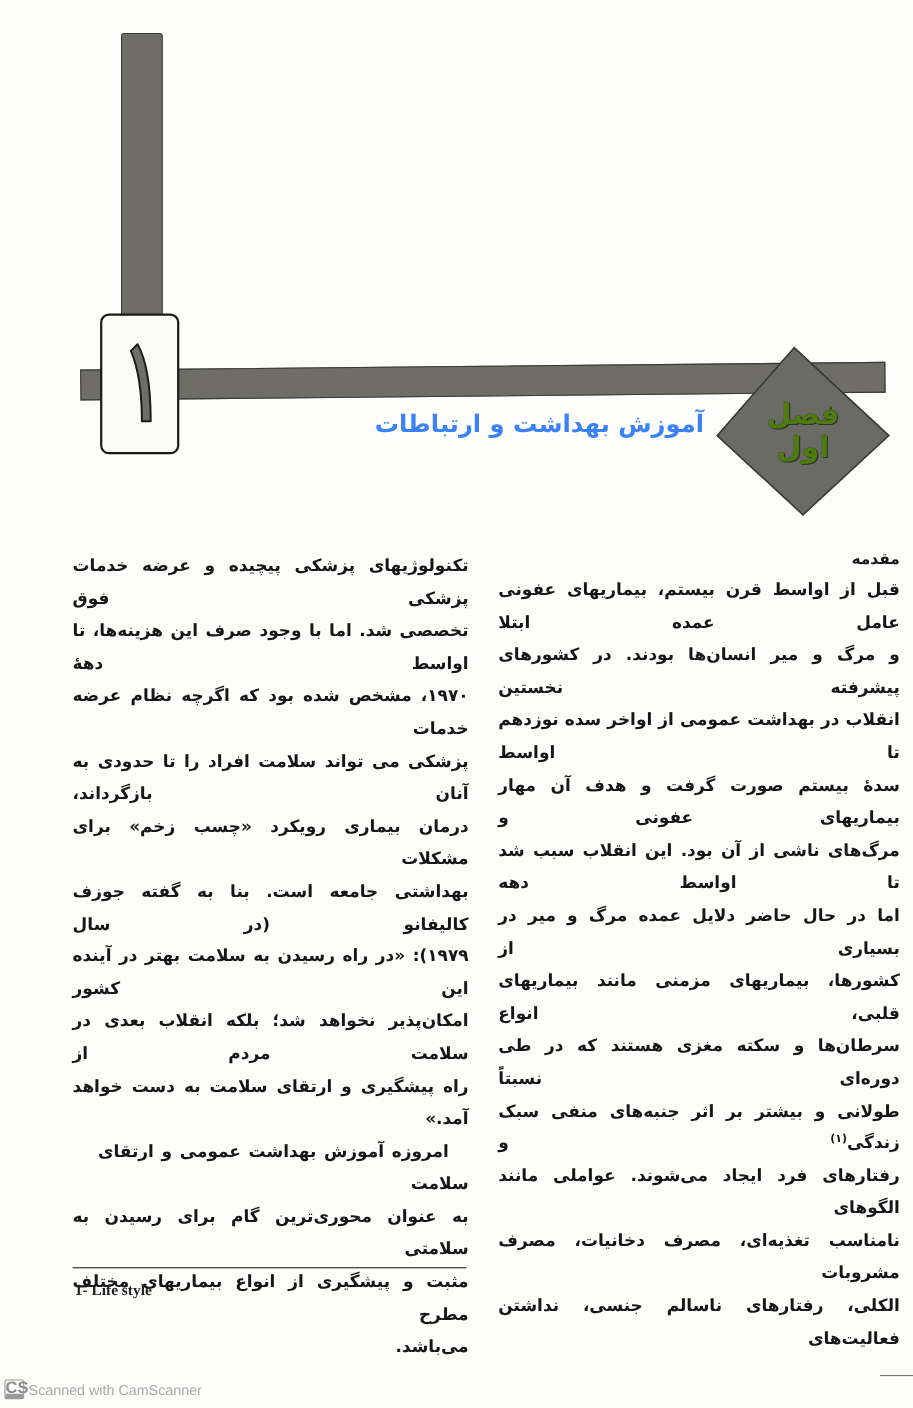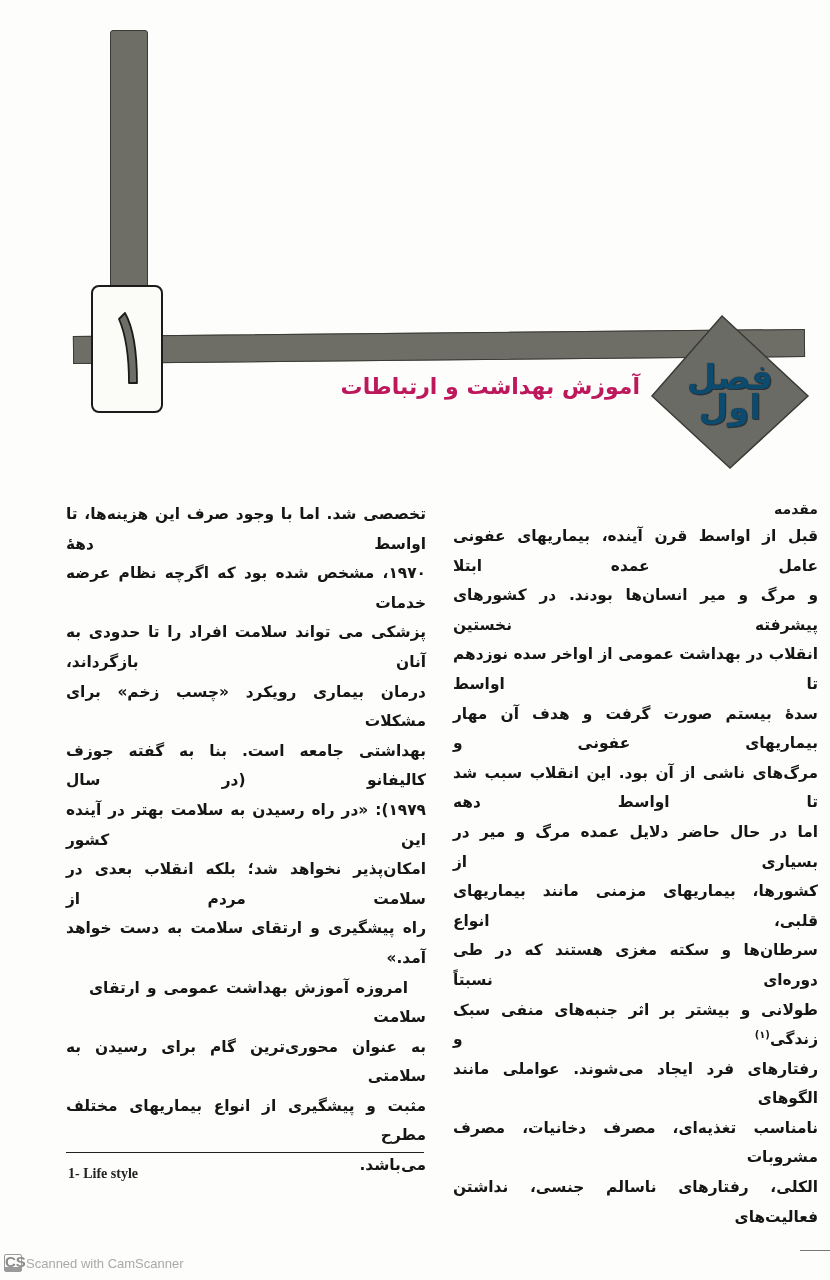--- a/index.html
+++ b/index.html
@@ -46,35 +46,35 @@
     .diamond {
       position: absolute;
       left: 650px; top: 314px;
       width: 160px; height: 156px;
     }
     .diamond svg { width: 100%; height: 100%; }
     .diamond-text {
       position: absolute;
       left: 0; top: 0; width: 160px; height: 156px;
       display: flex; flex-direction: column; align-items: center; justify-content: center;
-      color: #0c4a6e;
-      font-weight: bold;
-      font-size: 34px;
+      color: #4d7c0f;
+      font-weight: bold;
+      font-size: 26px;
       line-height: 30px;
       direction: rtl;
       text-shadow: 0 0 1px #222, 1px 1px 0 #333;
     }
     .diamond-text span { display: block; }
     .chapter-title {
       position: absolute;
       right: 190px; top: 374px;
       direction: rtl;
       font-weight: bold;
       font-size: 22px;
-      color: #be185d;
+      color: #3b82f6;
       white-space: nowrap;
     }
 
     
     .col {
       position: absolute;
       direction: rtl;
       text-align: justify;
       text-align-last: right;
       font-size: 15.4px;
@@ -162,38 +162,39 @@
       <span>فصل</span>
       <span>اول</span>
     </div>
   </div>
 
   <div class="chapter-title">آموزش بهداشت و ارتباطات</div>
 
   <div class="col col-right">
     <div class="section-heading">مقدمه</div>
     <div>
-      <span class="line">قبل از اواسط قرن آینده، بیماریهای عفونی عامل عمده ابتلا</span>
+      <span class="line">قبل از اواسط قرن بیستم، بیماریهای عفونی عامل عمده ابتلا</span>
       <span class="line">و مرگ و میر انسان‌ها بودند. در کشورهای پیشرفته نخستین</span>
       <span class="line">انقلاب در بهداشت عمومی از اواخر سده نوزدهم تا اواسط</span>
       <span class="line">سدهٔ بیستم صورت گرفت و هدف آن مهار بیماریهای عفونی و</span>
       <span class="line">مرگ‌های ناشی از آن بود. این انقلاب سبب شد تا اواسط دهه</span>
       <span class="line">اما در حال حاضر دلایل عمده مرگ و میر در بسیاری از</span>
       <span class="line">کشورها، بیماریهای مزمنی مانند بیماریهای قلبی، انواع</span>
       <span class="line">سرطان‌ها و سکته مغزی هستند که در طی دوره‌ای نسبتاً</span>
       <span class="line"><span>طولانی و بیشتر بر اثر جنبه‌های منفی سبک زندگی</span><sup>(۱)</sup><span> و</span></span>
       <span class="line">رفتارهای فرد ایجاد می‌شوند. عواملی مانند الگوهای</span>
       <span class="line">نامناسب تغذیه‌ای، مصرف دخانیات، مصرف مشروبات</span>
       <span class="line">الکلی، رفتارهای ناسالم جنسی، نداشتن فعالیت‌های</span>
 
     </div>
   </div>
 
   <div class="col col-left">
     <div>
+      <span class="line">تکنولوژیهای پزشکی پیچیده و عرضه خدمات پزشکی فوق</span>
       <span class="line">تخصصی شد. اما با وجود صرف این هزینه‌ها، تا اواسط دههٔ</span>
       <span class="line">۱۹۷۰، مشخص شده بود که اگرچه نظام عرضه خدمات</span>
       <span class="line">پزشکی می تواند سلامت افراد را تا حدودی به آنان بازگرداند،</span>
       <span class="line">درمان بیماری رویکرد «چسب زخم» برای مشکلات</span>
       <span class="line">بهداشتی جامعه است. بنا به گفته جوزف کالیفانو (در سال</span>
       <span class="line">۱۹۷۹): «در راه رسیدن به سلامت بهتر در آینده این کشور</span>
       <span class="line">امکان‌پذیر نخواهد شد؛ بلکه انقلاب بعدی در سلامت مردم از</span>
       <span class="line last">راه پیشگیری و ارتقای سلامت به دست خواهد آمد.»</span>
     </div>
     <div>

